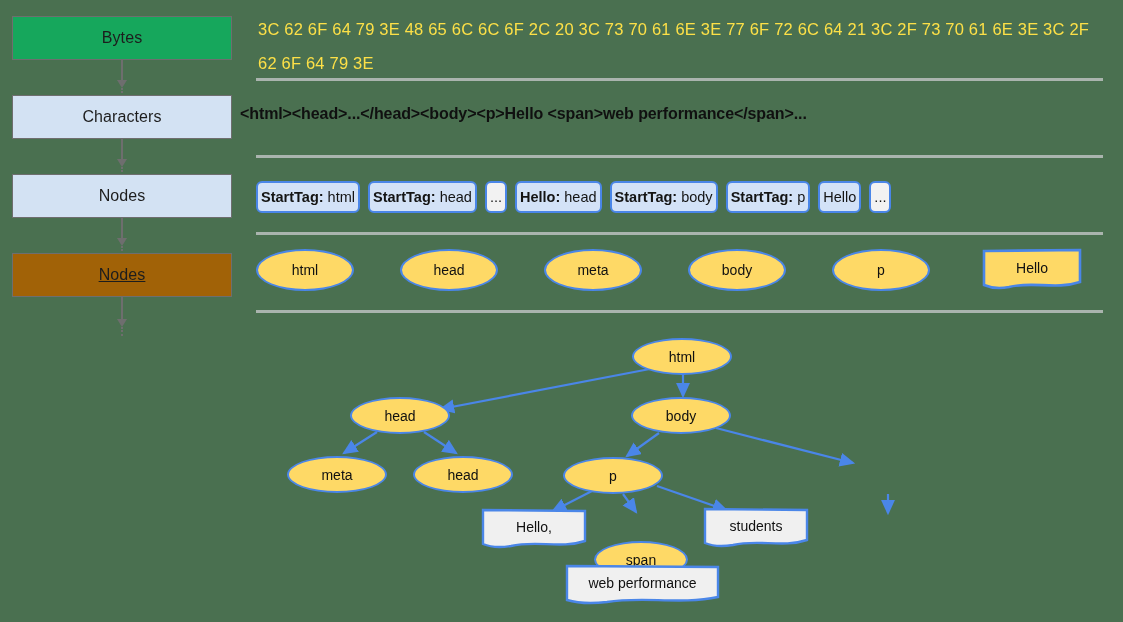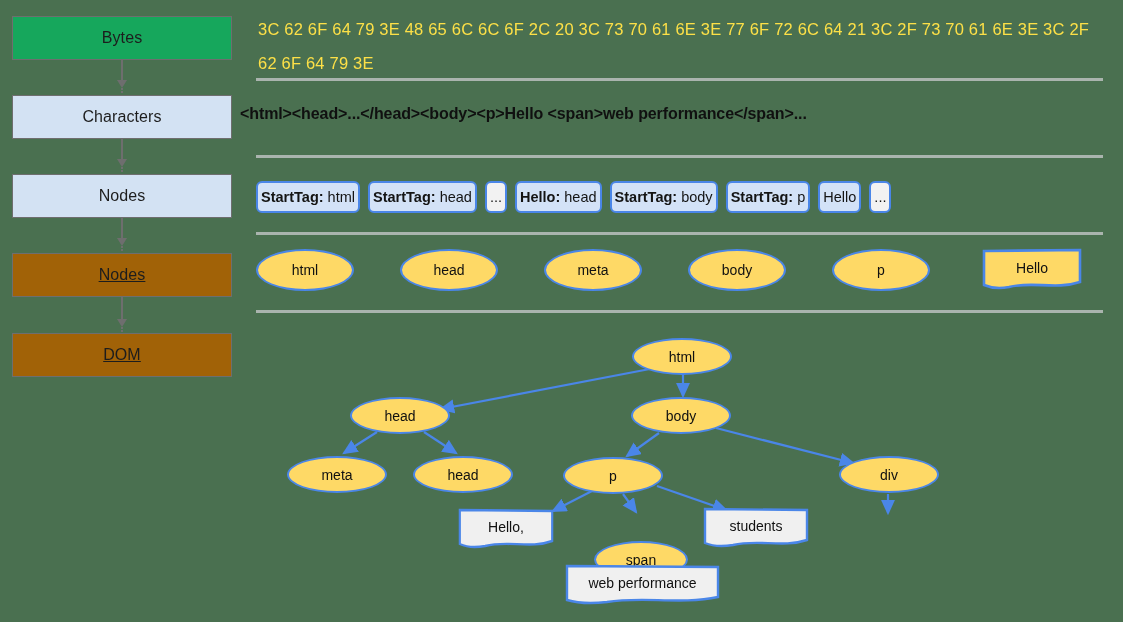--- a/index.html
+++ b/index.html
@@ -223,23 +223,20 @@
 
   <div class="pipe-box gold" style="top:253px">
     <span>Nodes</span>
   </div>
   <div class="pipe-arrow" style="top:297px;height:36px">
     <div class="shaft" style="height:24px"></div>
     <div class="head" style="top:22px"></div>
     <div class="tail" style="top:30px"></div>
   </div>
 
-  <div class="pipe-box gold" style="top:333px">
-    <span>DOM</span>
-  </div>
 
   <div class="bytes-text">3C 62 6F 64 79 3E 48 65 6C 6C 6F 2C 20 3C 73 70 61 6E 3E 77 6F 72 6C 64 21 3C 2F 73 70 61 6E 3E 3C 2F 62 6F 64 79 3E</div>
 
   <div class="divider" style="top:78px"></div>
 
   <div class="chars-text">&lt;html&gt;&lt;head&gt;...&lt;/head&gt;&lt;body&gt;&lt;p&gt;Hello &lt;span&gt;web performance&lt;/span&gt;...</div>
 
   <div class="divider" style="top:155px"></div>
 
   <div class="token-row" id="token-row">
@@ -319,28 +316,25 @@
   </div>
   <div class="tnode" style="left:287px;top:456px;width:100px;height:37px">
     <span>meta</span>
   </div>
   <div class="tnode" style="left:413px;top:456px;width:100px;height:37px">
     <span>head</span>
   </div>
   <div class="tnode" style="left:563px;top:457px;width:100px;height:37px">
     <span>p</span>
   </div>
-  <div class="tnode" style="left:839px;top:456px;width:100px;height:37px">
-    <span>div</span>
-  </div>
   <div class="tnode" style="left:594px;top:541px;width:94px;height:37px">
     <span>span</span>
   </div>
 
-  <div class="tdoc" style="left:458px;top:508px;width:96px;height:42px">
+  <div class="tdoc" style="left:481px;top:508px;width:106px;height:42px">
     <svg viewBox="0 0 106 42" preserveAspectRatio="none">
       <path d="M2,2 L104,3 L104,33 C80,41 55,32 30,38 C18,40 9,39 2,36 Z" fill="#f0f0f0" stroke="#4a86e8" stroke-width="2.4"></path>
     </svg>
     <span>Hello,</span>
   </div>
 
   <div class="tdoc" style="left:703px;top:507px;width:106px;height:42px">
     <svg viewBox="0 0 106 42" preserveAspectRatio="none">
       <path d="M2,2 L104,3 L104,33 C80,41 55,32 30,38 C18,40 9,39 2,36 Z" fill="#f0f0f0" stroke="#4a86e8" stroke-width="2.4"></path>
     </svg>

